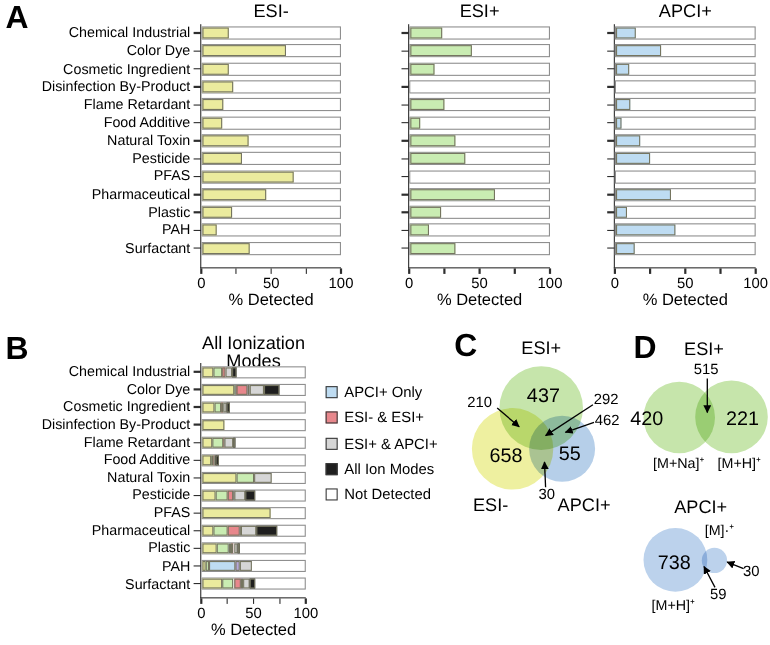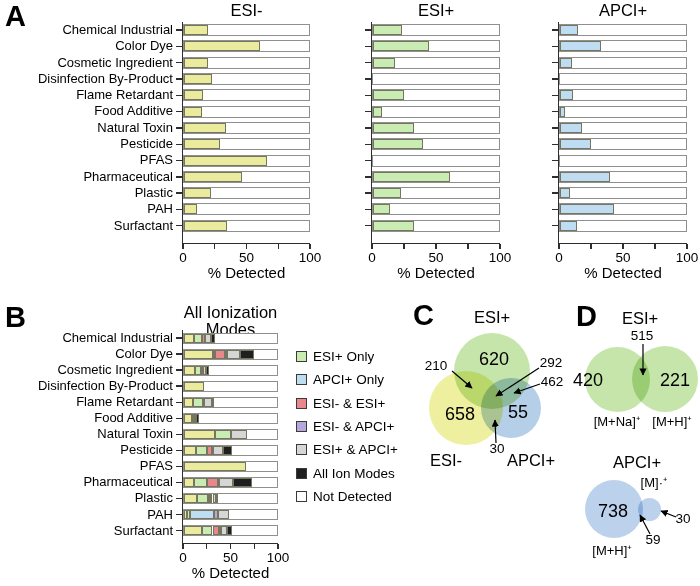--- a/index.html
+++ b/index.html
@@ -39,21 +39,21 @@
   <div class="panel-letter" style="left:576px;top:302px">D</div>
 
   <div class="abs" style="left:0;top:0;width:0;height:0">
     <div class="vcircle" style="left:454px;top:333px;width:76px;height:76px;background:#c6e5ab"></div>
     <div class="vcircle" style="left:429px;top:371px;width:74px;height:74px;background:#eef0a0"></div>
     <div class="vcircle" style="left:481px;top:378px;width:60px;height:60px;background:#b6cfe9"></div>
 
     <div class="vtext vtitle" style="left:492px;top:317px">ESI+</div>
     <div class="vtext vtitle" style="left:446px;top:460px">ESI-</div>
     <div class="vtext vtitle" style="left:531px;top:460px">APCI+</div>
-    <div class="vtext vnum-big" style="left:494px;top:359px">620</div>
+    <div class="vtext vnum-big" style="left:494px;top:359px">437</div>
     <div class="vtext vnum-big" style="left:460px;top:414px">658</div>
     <div class="vtext vnum-big" style="left:518px;top:412px">55</div>
     <div class="vtext vnum" style="left:436px;top:366px">210</div>
     <div class="vtext vnum" style="left:551px;top:363px">292</div>
     <div class="vtext vnum" style="left:552px;top:382px">462</div>
     <div class="vtext vnum" style="left:497px;top:449px">30</div>
 
     <svg class="arrows" style="left:420px;top:295px" width="170" height="180" viewBox="0 0 170 180">
       <defs>
         <marker id="ah" markerWidth="7" markerHeight="7" refX="5.5" refY="3" orient="auto">
@@ -426,36 +426,28 @@
       <div class="cat-label" style="height: 16.05px; line-height: 16.05px;">Natural Toxin</div>
       <div class="cat-label" style="height: 16.05px; line-height: 16.05px;">Pesticide</div>
       <div class="cat-label" style="height: 16.05px; line-height: 16.05px;">PFAS</div>
       <div class="cat-label" style="height: 16.05px; line-height: 16.05px;">Pharmaceutical</div>
       <div class="cat-label" style="height: 16.05px; line-height: 16.05px;">Plastic</div>
       <div class="cat-label" style="height: 16.05px; line-height: 16.05px;">PAH</div>
       <div class="cat-label" style="height: 16.05px; line-height: 16.05px;">Surfactant</div>
     </div>
     <div class="legend" style="left: 296px; top: 345px;">
       <div class="legend-item">
-        <span class="swatch" style="background: rgb(201, 236, 178);"></span>
-        <span class="legend-label">ESI+ Only</span>
-      </div>
-      <div class="legend-item">
         <span class="swatch" style="background: rgb(190, 220, 242);"></span>
         <span class="legend-label">APCI+ Only</span>
       </div>
       <div class="legend-item">
         <span class="swatch" style="background: rgb(232, 135, 140);"></span>
         <span class="legend-label">ESI- &amp; ESI+</span>
       </div>
       <div class="legend-item">
-        <span class="swatch" style="background: rgb(182, 168, 220);"></span>
-        <span class="legend-label">ESI- &amp; APCI+</span>
-      </div>
-      <div class="legend-item">
         <span class="swatch" style="background: rgb(214, 214, 214);"></span>
         <span class="legend-label">ESI+ &amp; APCI+</span>
       </div>
       <div class="legend-item">
         <span class="swatch" style="background: rgb(31, 31, 31);"></span>
         <span class="legend-label">All Ion Modes</span>
       </div>
       <div class="legend-item">
         <span class="swatch" style="background: rgb(255, 255, 255);"></span>
         <span class="legend-label">Not Detected</span>

